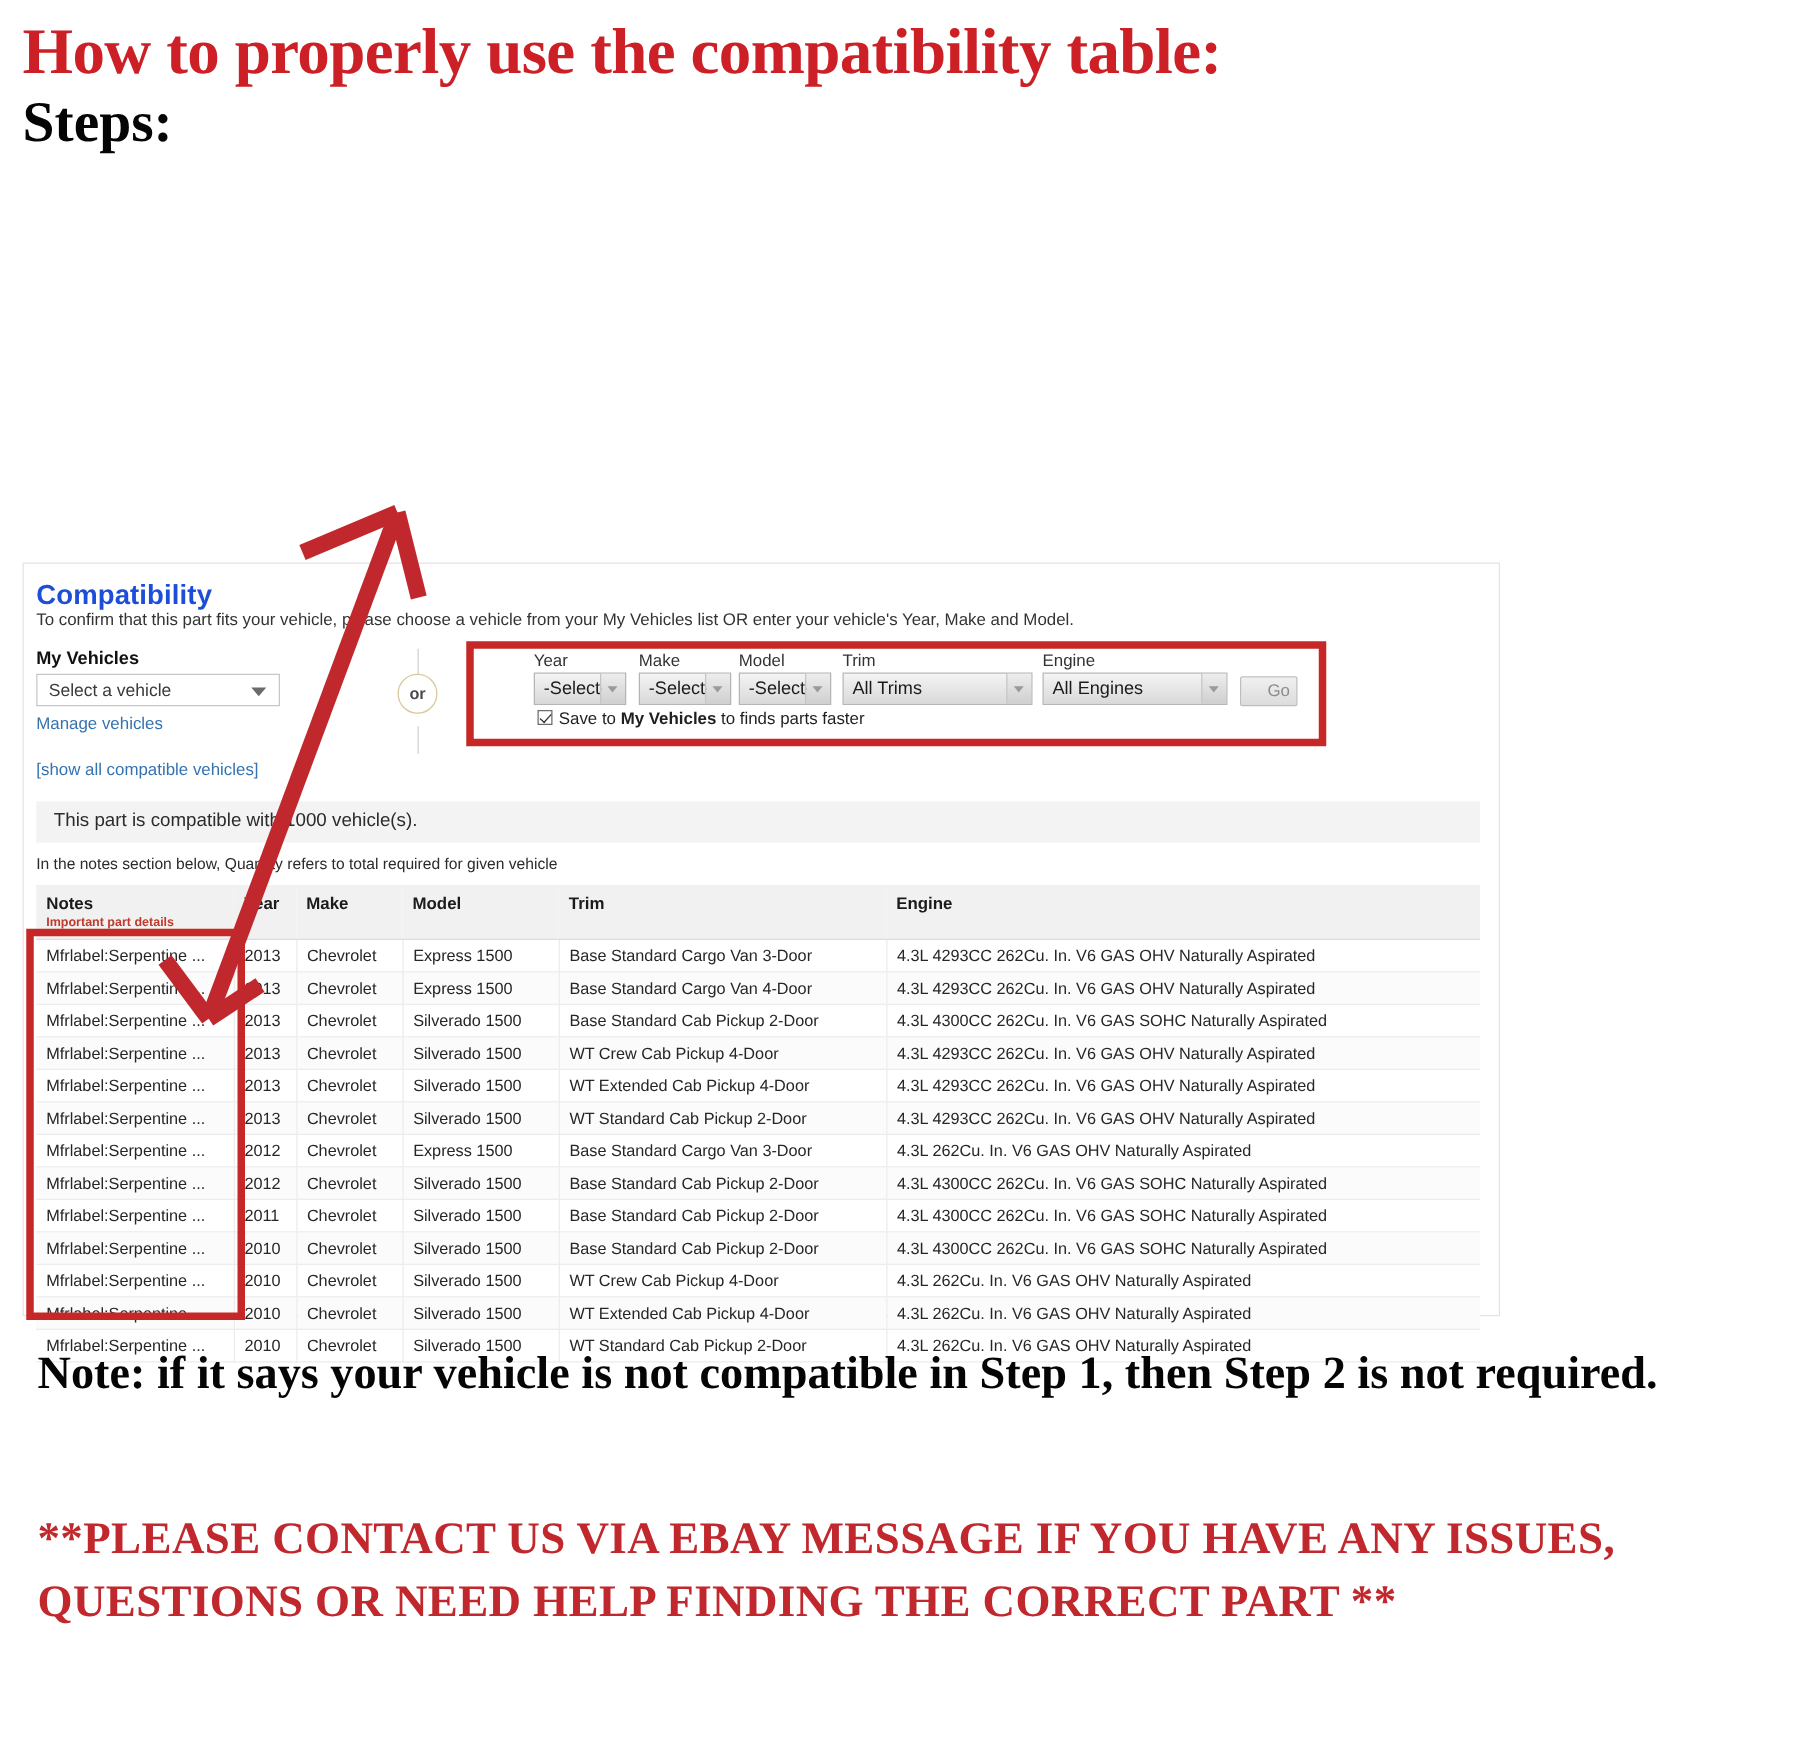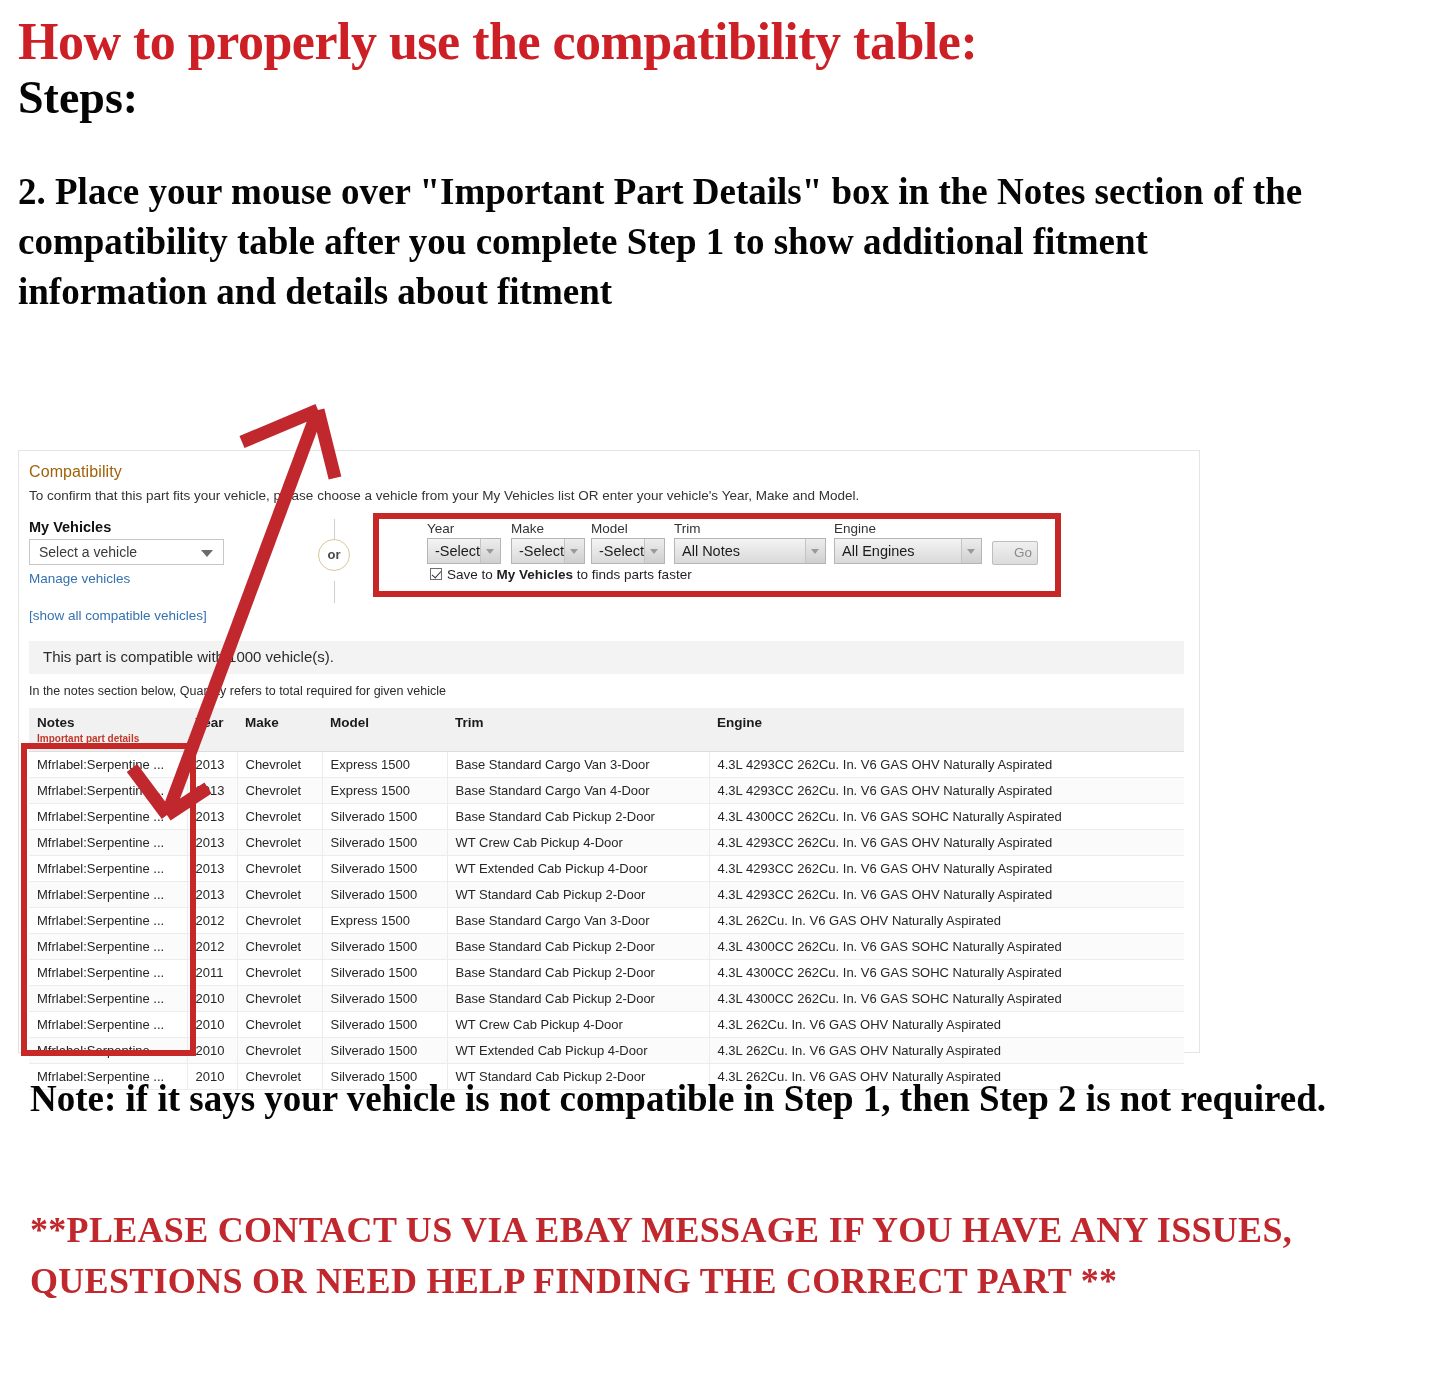--- a/index.html
+++ b/index.html
@@ -73,23 +73,23 @@
   }
   .compat-inner {
     position: relative;
     width: 100%;
     height: 100%;
   }
   .compat-heading {
     position: absolute;
     left: 10px;
     top: 12px;
-    font-size: 16px;
-    font-weight: normal;
-    color: #a16207;
+    font-size: 22px;
+    font-weight: bold;
+    color: #1d4ed8;
     letter-spacing: 0.1px;
   }
   .compat-sub {
     position: absolute;
     left: 10px;
     top: 37px;
     font-size: 13.5px;
     color: #333333;
     white-space: nowrap;
   }
@@ -417,21 +417,20 @@
     line-height: 1.42;
     letter-spacing: 0.3px;
   }
 </style>
 </head>
 <body>
 
 <div class="instructions">
   <div class="title-red">How to properly use the compatibility table:</div>
   <div class="steps-label">Steps:</div>
-  <div class="step-para">2. Place your mouse over "Important Part Details" box in the Notes section of the compatibility table after you complete Step 1 to show additional fitment information and details about fitment</div>
 </div>
 
 <div class="compat-panel">
   <div class="compat-inner">
 
     <div class="compat-heading">Compatibility</div>
     <div class="compat-sub">To confirm that this part fits your vehicle, please choose a vehicle from your My Vehicles list OR enter your vehicle's Year, Make and Model.</div>
 
     <div class="myveh-label">My Vehicles</div>
     <div class="veh-select">
@@ -471,21 +470,21 @@
       <span class="field-label">Model</span>
       <span class="sel">
         <span class="sel-text">-Select-</span>
         <span class="sel-arrow"></span>
       </span>
     </div>
 
     <div class="field" id="f-trim">
       <span class="field-label">Trim</span>
       <span class="sel">
-        <span class="sel-text">All Notes</span>
+        <span class="sel-text">All Trims</span>
         <span class="sel-arrow"></span>
       </span>
     </div>
 
     <div class="field" id="f-engine">
       <span class="field-label">Engine</span>
       <span class="sel">
         <span class="sel-text">All Engines</span>
         <span class="sel-arrow"></span>
       </span>

